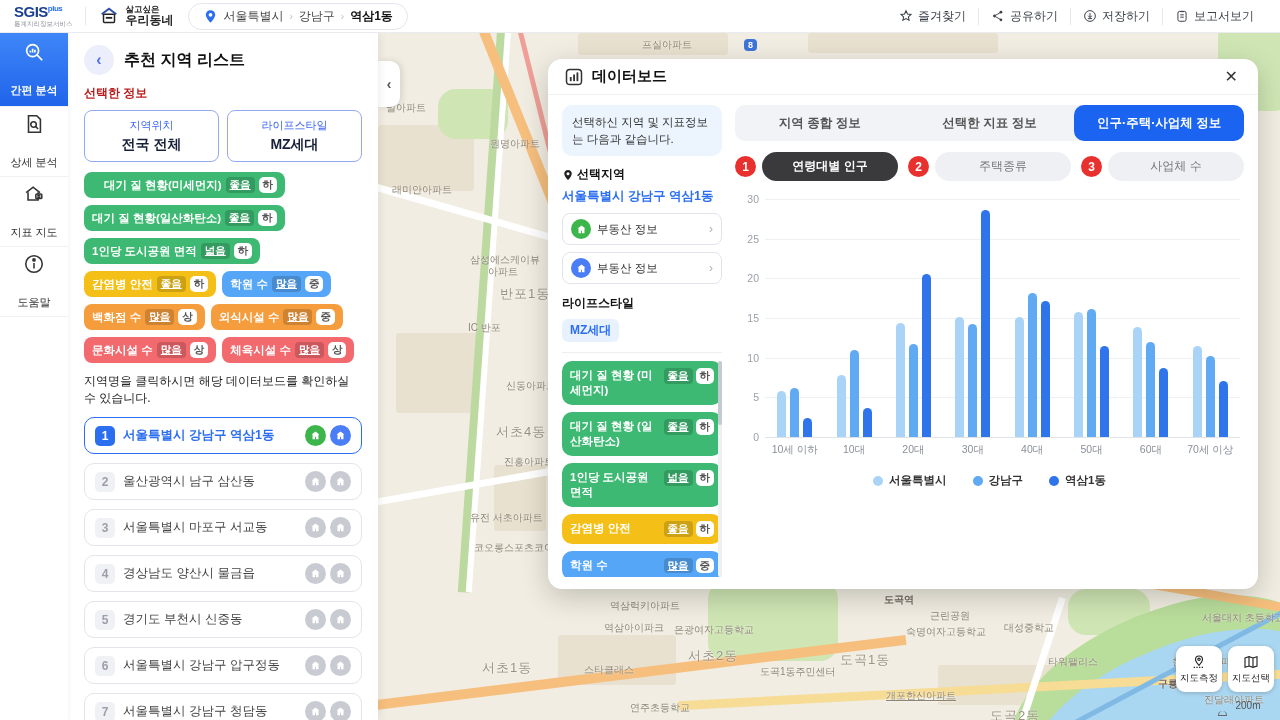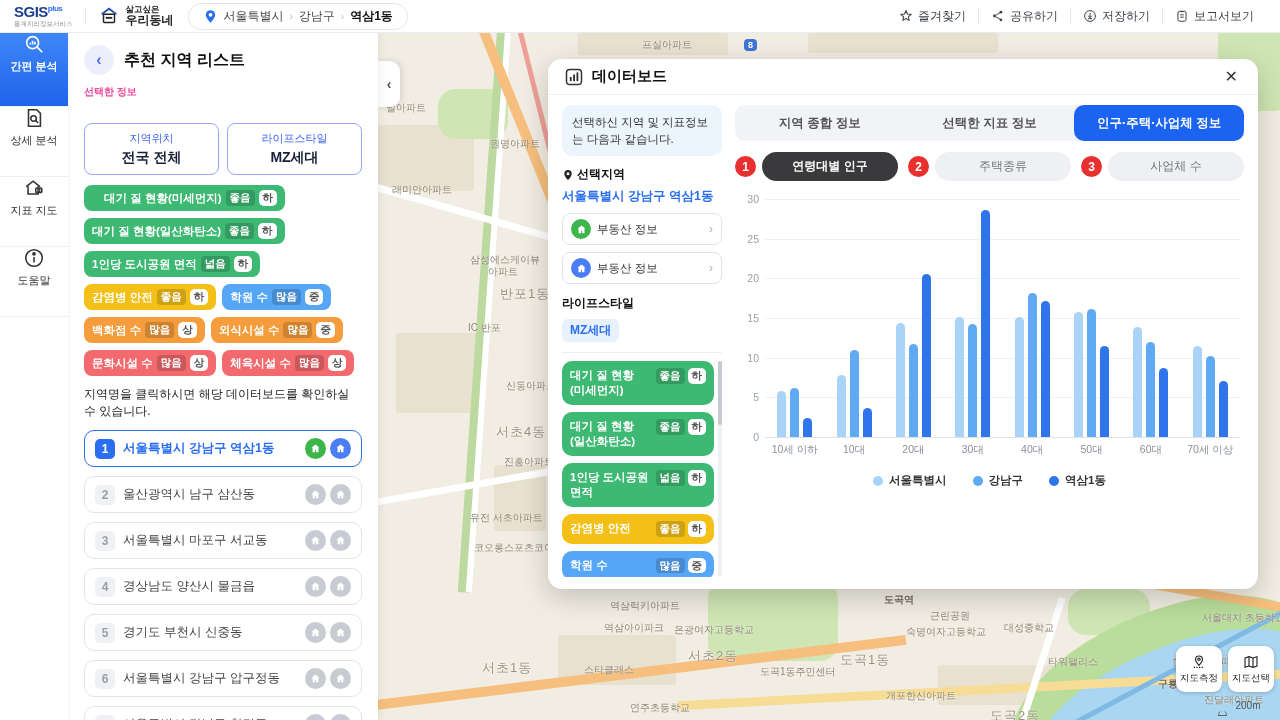--- a/index.html
+++ b/index.html
@@ -20,36 +20,36 @@
   .crumb span.item { font-size:12px; color:#444; }
   .crumb span.item.last { font-weight:bold; color:#111; }
   .hdr-actions { margin-left:auto; display:flex; align-items:center; }
   .hdr-act { display:flex; align-items:center; gap:5px; font-size:12px; color:#3a3f48; padding:0 12px; cursor:pointer; }
   .hdr-act svg { width:14px; height:14px; }
   .hdr-act + .hdr-act { border-left:1px solid #e6e8ec; }
   
   .app { display:flex; height:687px; }
   
   .sidenav { width:68px; background:#fff; z-index:30; box-shadow:1px 0 4px rgba(0,0,0,.05); }
-  .nav-item { height:70px; display:flex; flex-direction:column; align-items:center; gap:4px; font-size:11px; color:#333; border-bottom:1px solid #f0f1f4; cursor:pointer; }
+  .nav-item { height:70px; display:flex; flex-direction:column; align-items:center; justify-content:center; gap:20px; font-size:11px; color:#333; border-bottom:1px solid #f0f1f4; cursor:pointer; }
   .nav-item svg { width:22px; height:22px; }
   .nav-item.active { background:linear-gradient(180deg,#3f86f8,#1f64ea); color:#fff; height:74px; font-weight:bold; }
   
   .panel { width:310px; background:#fff; z-index:20; box-shadow:2px 0 8px rgba(0,0,0,.07); padding:12px 16px 0; position:relative; overflow:hidden; }
   .panel-head { display:flex; align-items:center; gap:10px; margin-bottom:10px; }
   .back-btn { width:30px; height:30px; border-radius:50%; background:#eceffb; color:#4d6df0; font-size:16px; font-weight:bold; display:flex; align-items:center; justify-content:center; cursor:pointer; }
   .panel-title { font-size:16px; font-weight:bold; color:#111; }
-  .sec-label { font-size:10px; font-weight:bold; color:#ec4899; margin:6px 0 24px; }
+  .sec-label { font-size:12px; font-weight:bold; color:#b91c1c; margin:6px 0 8px; }
   .filters { display:flex; gap:8px; margin-bottom:10px; }
   .filter-box { flex:1; border:1px solid #93a9f2; border-radius:8px; padding:7px 4px; text-align:center; cursor:pointer; background:#fff; }
   .filter-label { font-size:11px; color:#3b63f3; margin-bottom:3px; }
   .filter-value { font-size:14px; font-weight:bold; color:#17203a; }
   .tags { display:flex; flex-wrap:wrap; gap:7px 6px; margin-bottom:10px; }
   .tag { display:flex; align-items:center; gap:4px; color:#fff; font-size:11.5px; font-weight:bold; border-radius:8px; padding:5px 8px; white-space:nowrap; }
-  .chip-lv { background:rgba(0,0,0,.16); border-radius:4px; padding:1px 4px; font-size:10.5px; }
+  .chip-lv { background:rgba(0,0,0,.16); border-radius:4px; padding:1px 4px; font-size:10.5px;text-decoration:underline; }
   .chip-rk { background:#fff; color:#555; border-radius:5px; padding:1px 4px; font-size:10.5px; }
   .note { font-size:12px; font-weight:normal; color:#222; margin:4px 0 10px; }
   .region { display:flex; align-items:center; gap:8px; height:37px; border:1px solid #e3e5eb; border-radius:10px; padding:0 10px; margin-bottom:9px; cursor:pointer; background:#fff; }
   .region.sel { border:1.5px solid #2b6ff0; }
   .rnum { width:20px; height:20px; border-radius:5px; background:#f0f1f4; color:#9aa0ab; font-size:12px; font-weight:bold; display:flex; align-items:center; justify-content:center; flex:none; }
   .region.sel .rnum { background:#2b6ff0; color:#fff; }
   .rname { font-size:12.5px; color:#444; flex:1; white-space:nowrap; }
   .region.sel .rname { color:#2b6ff0; font-weight:bold; }
   .houses { display:flex; gap:4px; }
   .house { width:21px; height:21px; border-radius:50%; display:flex; align-items:center; justify-content:center; }
@@ -79,21 +79,21 @@
   .modal-body { flex:1; display:flex; padding:10px 14px 12px; gap:13px; overflow:hidden; }
   .dleft { width:160px; flex:none; display:flex; flex-direction:column; position:relative; }
   .intro { background:#ecf4fd; border-radius:10px; padding:9px 10px; font-size:11.5px; color:#333; line-height:1.45; margin-bottom:10px; }
   .dlabel { font-size:12px; font-weight:bold; color:#111; display:flex; align-items:center; gap:3px; margin-bottom:5px; }
   .darea { font-size:12.5px; font-weight:bold; color:#2b6ff0; margin-bottom:8px; }
   .realty { display:flex; align-items:center; gap:6px; border:1px solid #e1e4ea; border-radius:8px; padding:5px 8px; margin-bottom:7px; cursor:pointer; background:#fff; }
   .realty .txt { font-size:11.5px; color:#333; flex:1; }
   .realty .chev { color:#aab0ba; font-size:12px; }
   .mz { display:inline-block; background:#e8f1fe; color:#2b6ff0; font-size:12px; font-weight:bold; border-radius:6px; padding:3px 8px; margin:2px 0 8px; }
   .ddiv { height:1px; background:#eceef2; margin:2px 0 8px; }
-  .cards { flex:1; overflow:hidden; position:relative; padding-right:8px; }
+  .cards { flex:1; overflow:hidden; position:relative; }
   .card { color:#fff; font-size:11.5px; font-weight:bold; border-radius:10px; padding:7px 8px; margin-bottom:7px; display:flex; justify-content:space-between; gap:4px; line-height:1.3; }
   .card .bl { max-width:84px; }
   .card .bds { display:flex; gap:3px; align-items:flex-start; flex:none; }
   .vtrack { position:absolute; right:0; top:0; width:4px; height:100%; background:#eef0f3; border-radius:2px; }
   .vthumb { position:absolute; right:0; top:0; width:4px; height:64px; background:#c4c9d2; border-radius:2px; cursor:pointer; }
   .dright { flex:1; display:flex; flex-direction:column; }
   .tabbar { display:flex; background:#f1f3f6; border-radius:10px; height:36px; flex:none; }
   .tab { flex:1; display:flex; align-items:center; justify-content:center; font-size:12.5px; font-weight:bold; color:#555; border-radius:10px; cursor:pointer; }
   .tab.active { background:#1b64f2; color:#fff; }
   .subtabs { display:flex; gap:10px; margin-top:11px; flex:none; }
@@ -443,21 +443,21 @@
         <div class="mlabel" style="left: 96px; top: 508px;">코오롱스포츠코아</div>
         <div class="mlabel district" style="left: 104px; top: 626px;">서초1동</div>
         <div class="mlabel" style="left: 206px; top: 630px;">스타클래스</div>
         <div class="mlabel district" style="left: 310px; top: 614px;">서초2동</div>
         <div class="mlabel" style="left: 226px; top: 588px;">역삼아이파크</div>
         <div class="mlabel" style="left: 232px; top: 566px;">역삼럭키아파트</div>
         <div class="mlabel" style="left: 296px; top: 590px;">은광여자고등학교</div>
         <div class="mlabel" style="left: 252px; top: 668px;">연주초등학교</div>
         <div class="mlabel" style="left: 382px; top: 632px;">도곡1동주민센터</div>
         <div class="mlabel district" style="left: 462px; top: 618px;">도곡1동</div>
-        <div class="mlabel" style="left: 508px; top: 656px;">개포한신아파트</div>
+        <div class="mlabel" style="left: 508px; top: 656px; text-decoration: underline;">개포한신아파트</div>
         <div class="mlabel station" style="left: 506px; top: 560px;">도곡역</div>
         <div class="mlabel" style="left: 552px; top: 576px;">근린공원</div>
         <div class="mlabel" style="left: 528px; top: 592px;">숙명여자고등학교</div>
         <div class="mlabel" style="left: 626px; top: 588px;">대성중학교</div>
         <div class="mlabel" style="left: 670px; top: 622px;">타워팰리스</div>
         <div class="mlabel district" style="left: 612px; top: 674px;">도곡2동</div>
         <div class="mlabel" style="left: 824px; top: 578px;">서울대치 초등학교</div>
         <div class="mlabel" style="left: 794px; top: 622px;">현대 3차아파트</div>
         <div class="mlabel station" style="left: 780px; top: 644px;">구룡역</div>
         <div class="mlabel" style="left: 826px; top: 660px;">진달래아파트</div>

